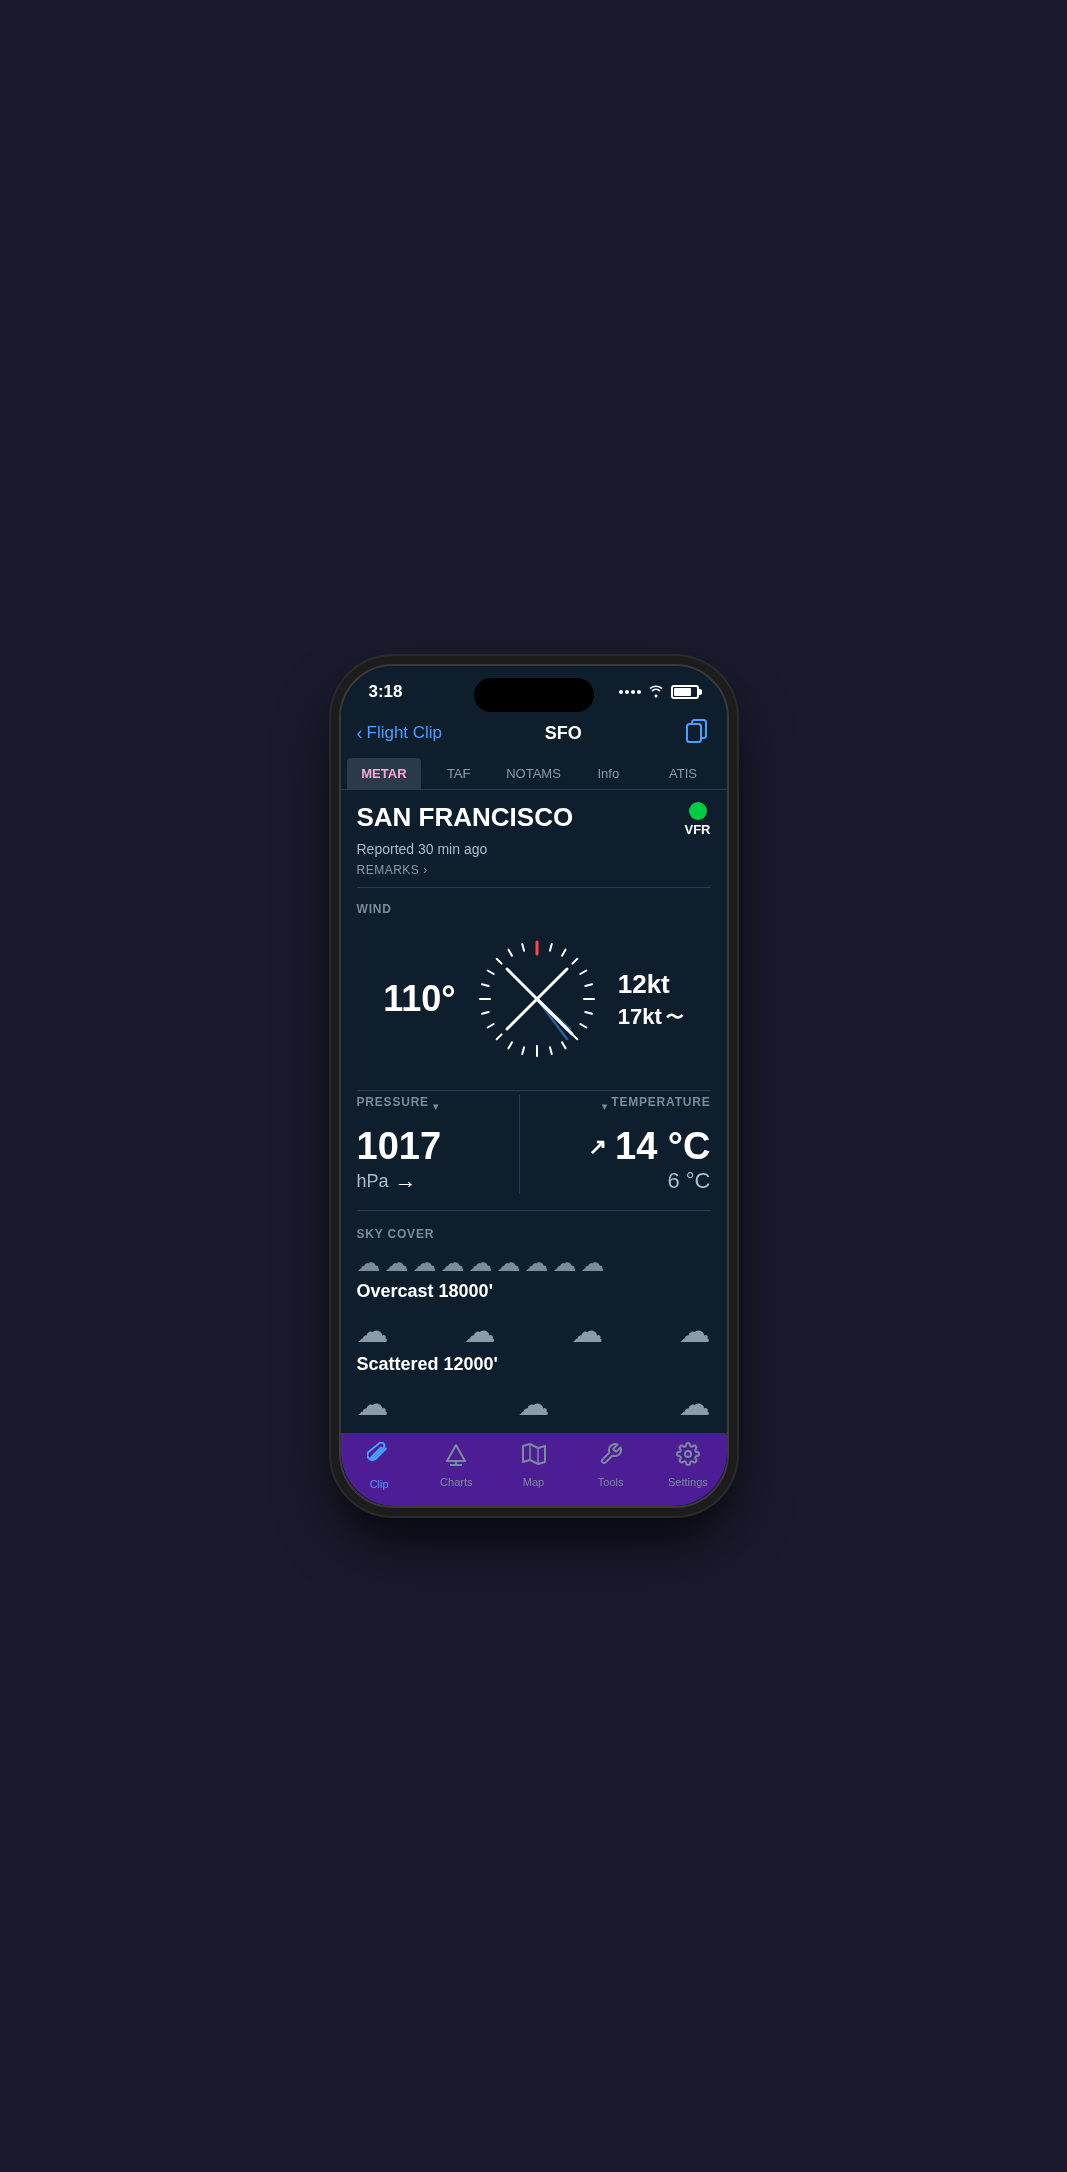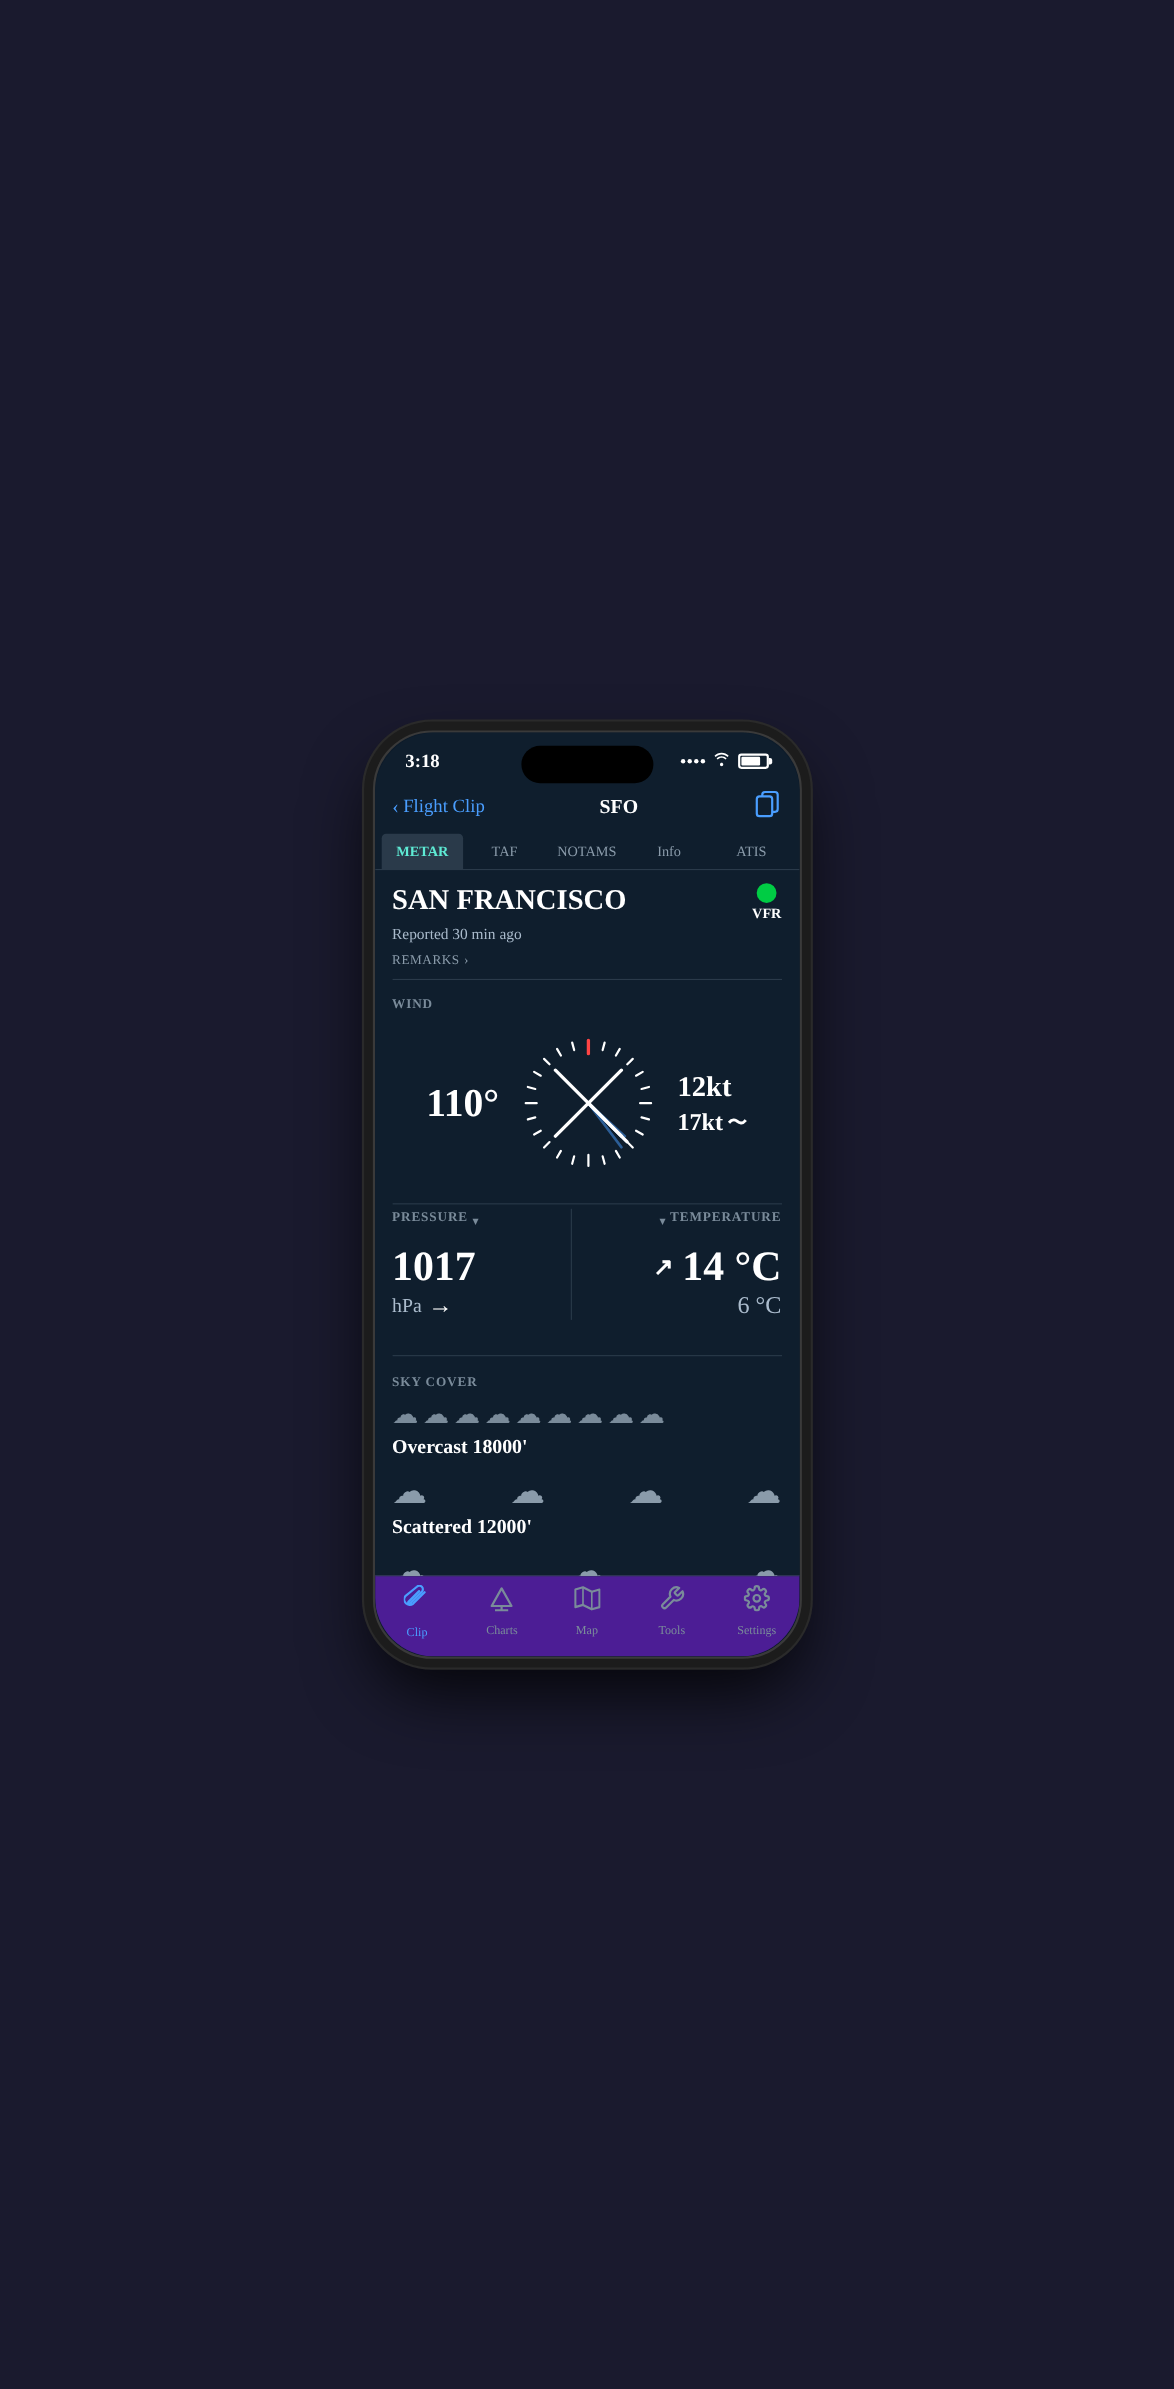--- a/index.html
+++ b/index.html
@@ -26,21 +26,20 @@
     }
 
     .screen {
       width: 100%;
       height: 100%;
       background: #0f1e2d;
       overflow: hidden;
       display: flex;
       flex-direction: column;
       border-radius: 54px;
-      font-family: Liberation Serif, serif;
     }
 
     
     .status-bar {
       display: flex;
       justify-content: space-between;
       align-items: center;
       padding: 14px 28px 6px;
       min-height: 44px;
     }
@@ -162,21 +161,21 @@
       text-align: center;
       padding: 8px 4px;
       font-size: 13px;
       color: #8a9baa;
       cursor: pointer;
       font-weight: 500;
     }
 
     .tab.active {
       background: #2a3a4a;
-      color: #5eead4;
+      color: #f9a8d4;
       font-weight: 700;
       border-radius: 4px 4px 0 0;
     }
 
     
     .content {
       flex: 1;
       overflow-y: auto;
       padding: 12px 16px;
       scrollbar-width: none;
@@ -299,21 +298,21 @@
       font-weight: 600;
       display: flex;
       align-items: center;
       gap: 4px;
     }
 
     
     .pressure-temp-row {
       display: flex;
       margin-bottom: 16px;
-      padding-bottom: 32px;
+      padding-bottom: 16px;
       border-bottom: 1px solid #2a3a4a;
       gap: 28px;
     }
 
     .pressure-col {
       flex: 1;
       padding-right: 16px;
       border-right: 1px solid #2a3a4a;
     }
 

